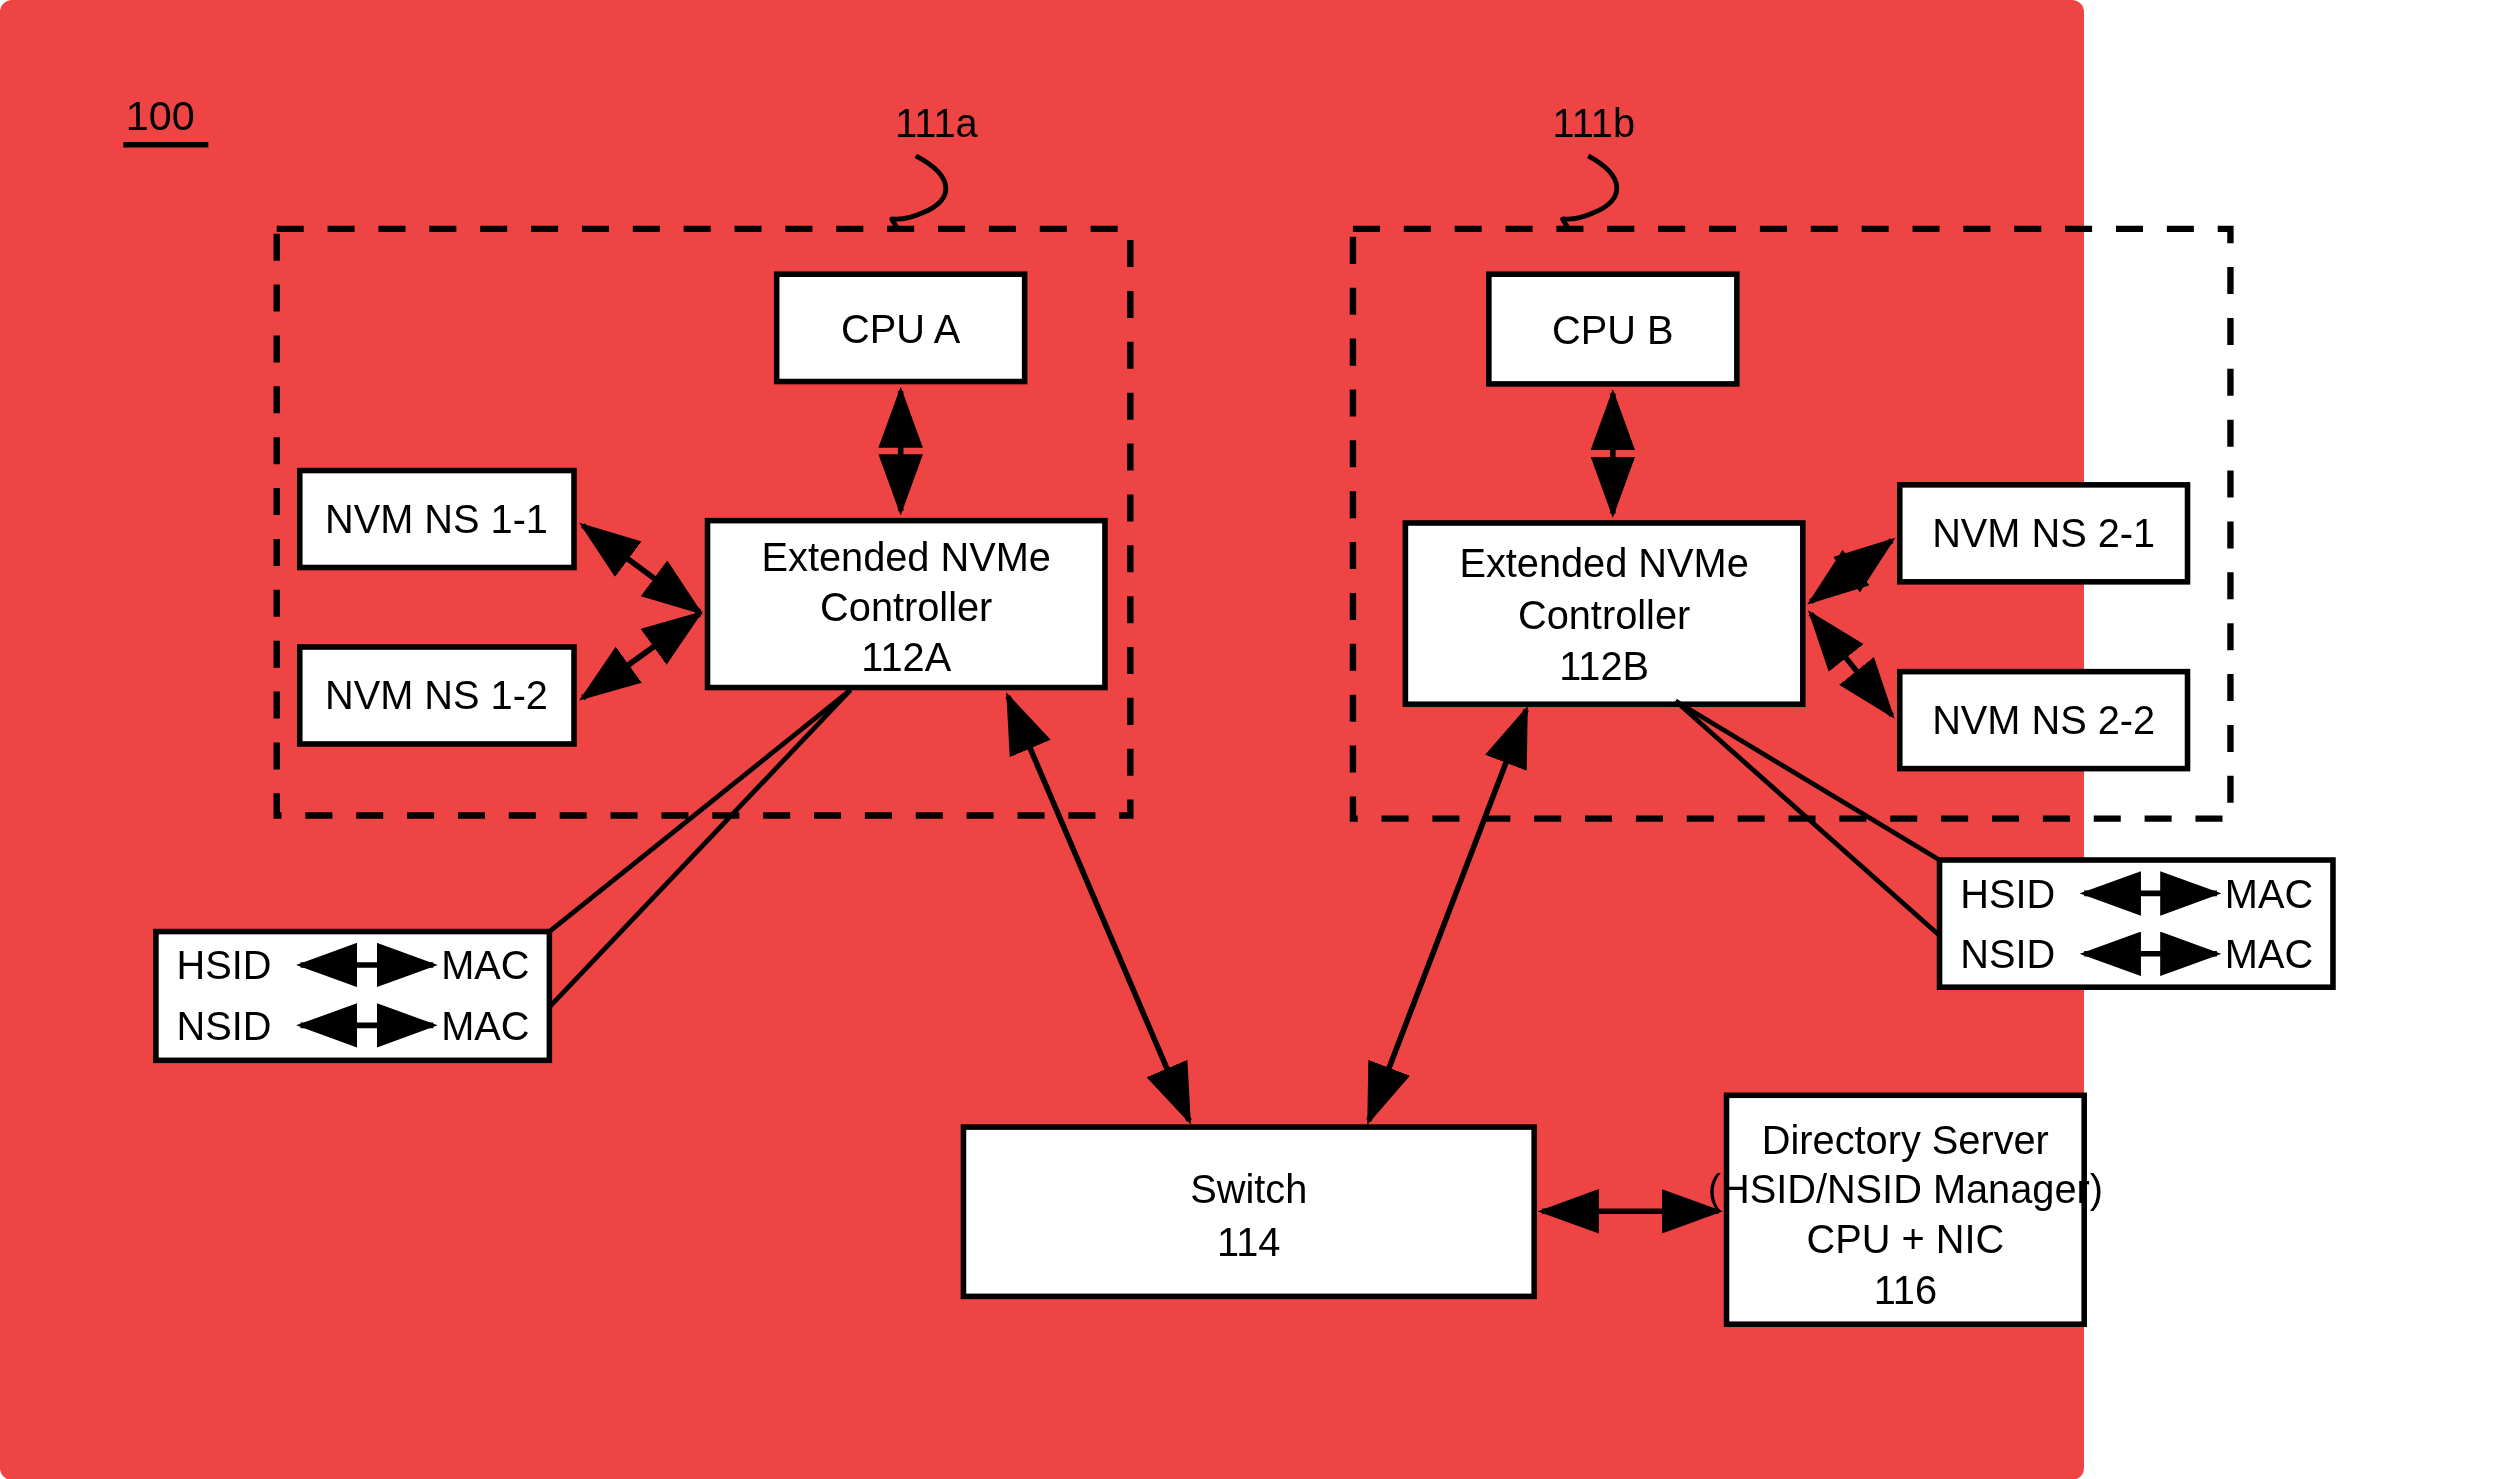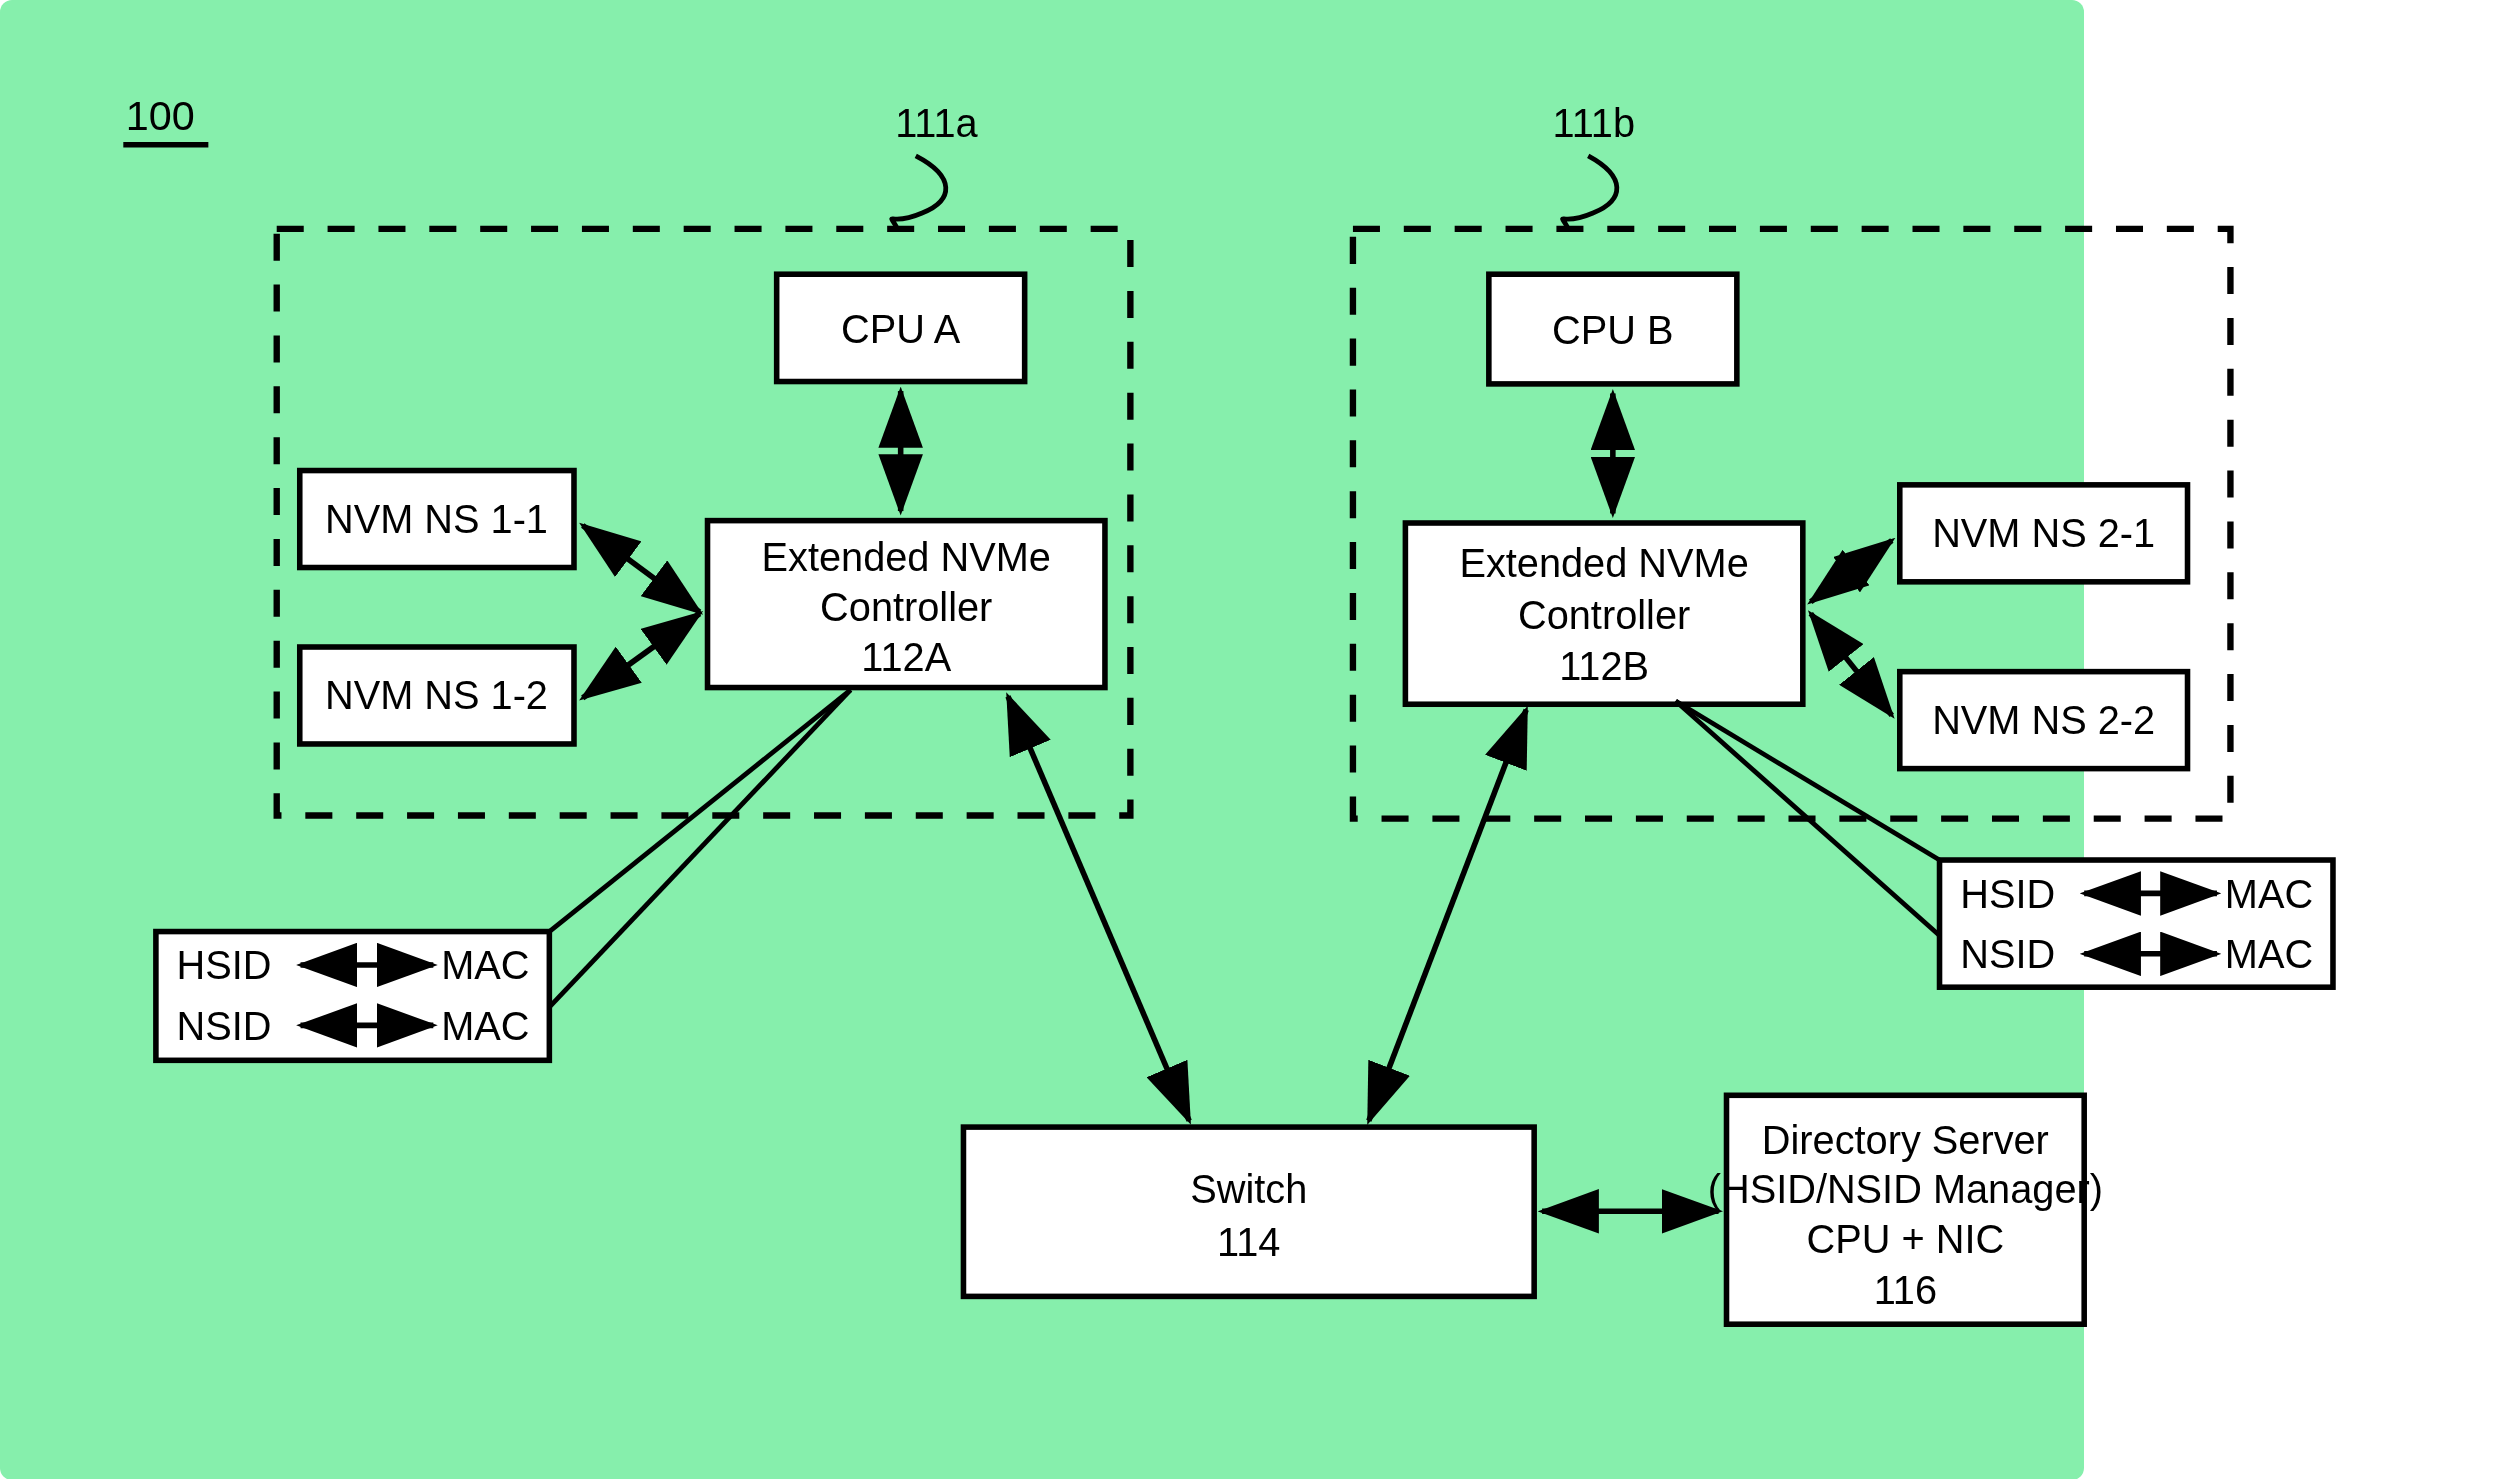--- a/index.html
+++ b/index.html
@@ -11,21 +11,21 @@
     width: 2500px;
     height: 1480px;
     font-family: "Liberation Sans", sans-serif;
     color: #000000;
     overflow: hidden;
   }
   #diagram-root {
     position: relative;
     width: 2084px;
     height: 1480px;
-    background: #86efac;
+    background: #ef4444;
     border-radius: 12px;
   }
   svg.layer {
     position: absolute;
     left: 0;
     top: 0;
     width: 2500px;
     height: 1480px;
   }
   .fig-num-text {

